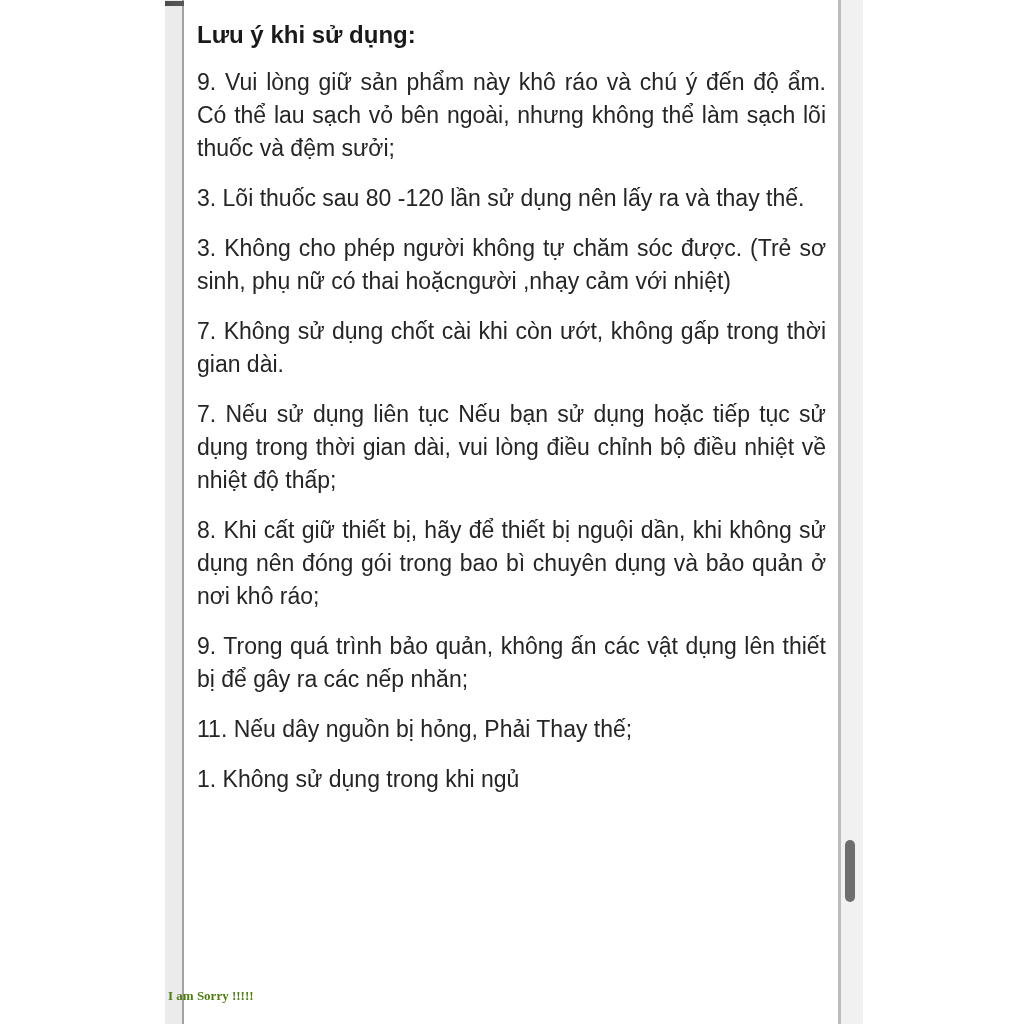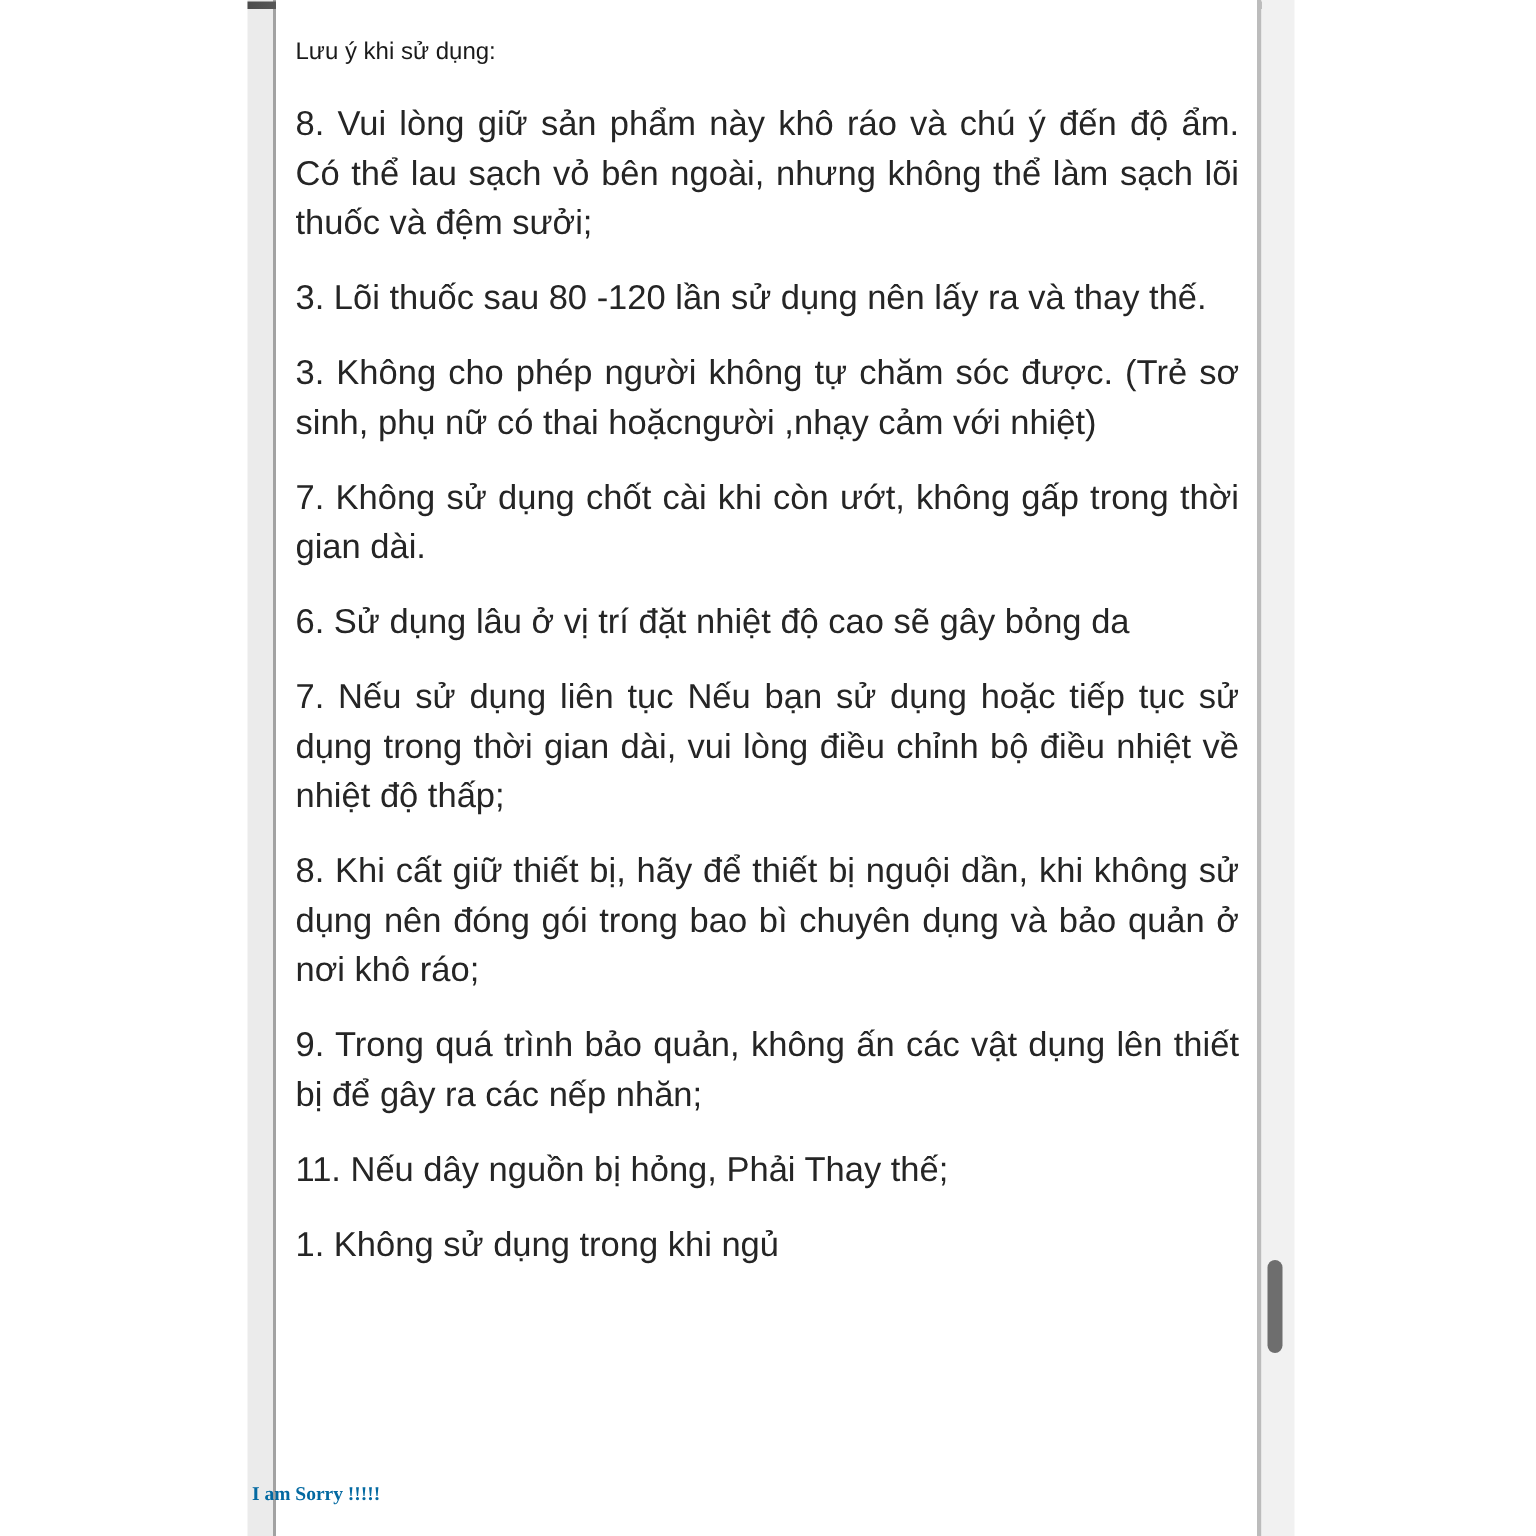--- a/index.html
+++ b/index.html
@@ -44,23 +44,23 @@
     left: 184px;
     top: 0;
     width: 654px;
     height: 1024px;
     background: #ffffff;
     padding: 20px 12px 0 13px;
     box-sizing: border-box;
     color: #212121;
   }
   .doc-title {
-    font-size: 16px;
+    font-size: 24px;
     line-height: 30px;
-    font-weight: normal;
+    font-weight: bold;
     color: #1a1a1a;
     margin: 0;
   }
   .doc-item {
     font-size: 23px;
     line-height: 33px;
     text-align: justify;
     margin: 17px 0 0 0;
     color: #252525;
   }
@@ -91,40 +91,39 @@
     background: #6e6e6e;
     border-radius: 5px;
   }
   .watermark {
     position: absolute;
     left: 168px;
     top: 988px;
     font-size: 13px;
     font-weight: bold;
     font-family: "Liberation Serif", "DejaVu Serif", serif;
-    color: #0369a1;
+    color: #4d7c0f;
     letter-spacing: 0px;
     white-space: nowrap;
   }
 </style>
 </head>
 <body>
 
 <div class="canvas">
 
   <div class="left-strip"></div>
   <div class="top-band"></div>
 
   <div class="content">
     <h1 class="doc-title">Lưu ý khi sử dụng:</h1>
-    <p class="doc-item">8. Vui lòng giữ sản phẩm này khô ráo và chú ý đến độ ẩm. Có thể lau sạch vỏ bên ngoài, nhưng không thể làm sạch lõi thuốc và đệm sưởi;</p>
+    <p class="doc-item">9. Vui lòng giữ sản phẩm này khô ráo và chú ý đến độ ẩm. Có thể lau sạch vỏ bên ngoài, nhưng không thể làm sạch lõi thuốc và đệm sưởi;</p>
     <p class="doc-item">3. Lõi thuốc sau 80 -120 lần sử dụng nên lấy ra và thay thế.</p>
     <p class="doc-item">3. Không cho phép người không tự chăm sóc được. (Trẻ sơ sinh, phụ nữ có thai hoặcngười ,nhạy cảm với nhiệt)</p>
     <p class="doc-item">7. Không sử dụng chốt cài khi còn ướt, không gấp trong thời gian dài.</p>
-    <p class="doc-item">6. Sử dụng lâu ở vị trí đặt nhiệt độ cao sẽ gây bỏng da</p>
     <p class="doc-item">7. Nếu sử dụng liên tục Nếu bạn sử dụng hoặc tiếp tục sử dụng trong thời gian dài, vui lòng điều chỉnh bộ điều nhiệt về nhiệt độ thấp;</p>
     <p class="doc-item">8. Khi cất giữ thiết bị, hãy để thiết bị nguội dần, khi không sử dụng nên đóng gói trong bao bì chuyên dụng và bảo quản ở nơi khô ráo;</p>
     <p class="doc-item">9. Trong quá trình bảo quản, không ấn các vật dụng lên thiết bị để gây ra các nếp nhăn;</p>
     <p class="doc-item">11. Nếu dây nguồn bị hỏng, Phải Thay thế;</p>
     <p class="doc-item">1. Không sử dụng trong khi ngủ</p>
   </div>
 
   <div class="right-border"></div>
   <div class="scroll-track"></div>
   <div class="scroll-thumb"></div>

